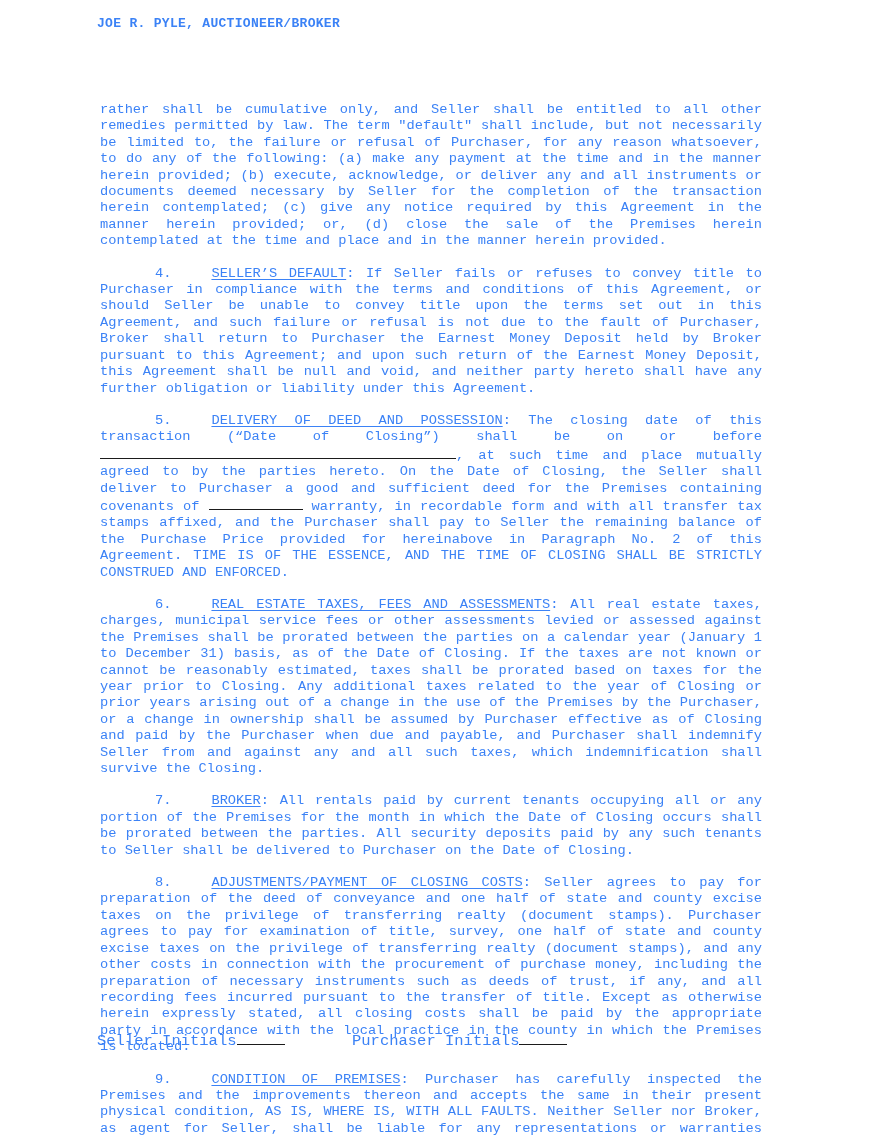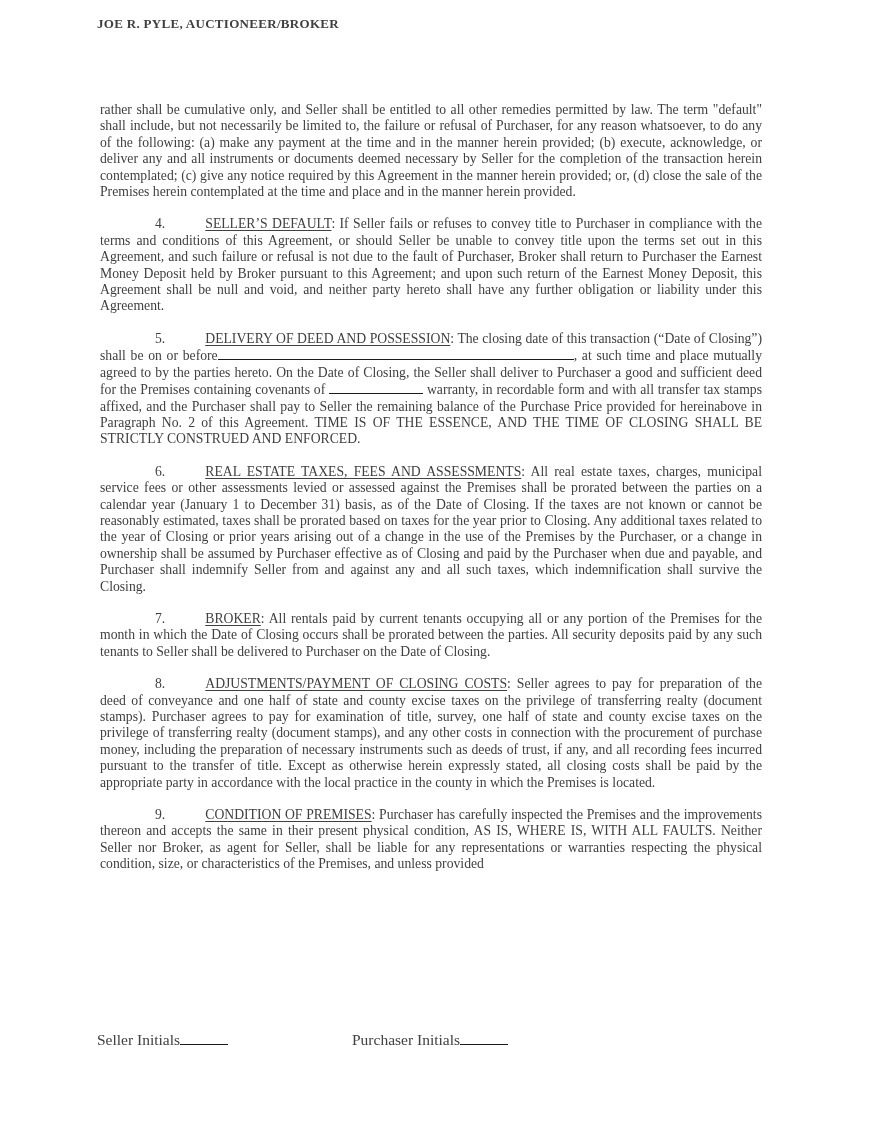--- a/index.html
+++ b/index.html
@@ -1,22 +1,22 @@
 <!DOCTYPE html>
 <html><head>
 <meta charset="utf-8">
 <style>
   html, body { margin: 0; padding: 0; background: #e8e8e8; }
   .page {
     position: relative;
     width: 877px;
     height: 1135px;
     background: #ffffff;
-    font-family: Liberation Serif, serif;
-    color: #404040;
+    font-family: Liberation Mono, monospace;
+    color: #3b82f6;
     overflow: hidden;
   }
   .doc-header {
     position: absolute;
     left: 97px;
     top: 16px;
     font-size: 13px;
     font-weight: bold;
     letter-spacing: 0.3px;
     white-space: nowrap;

